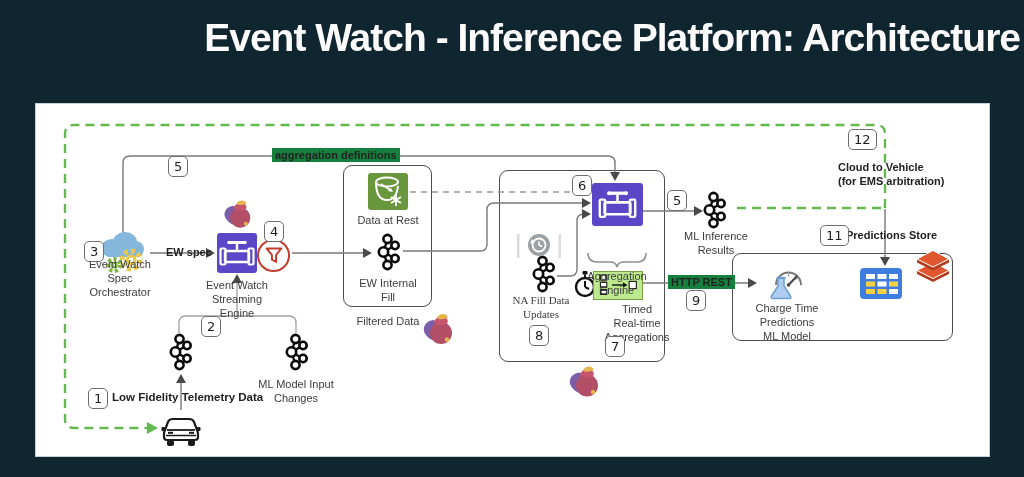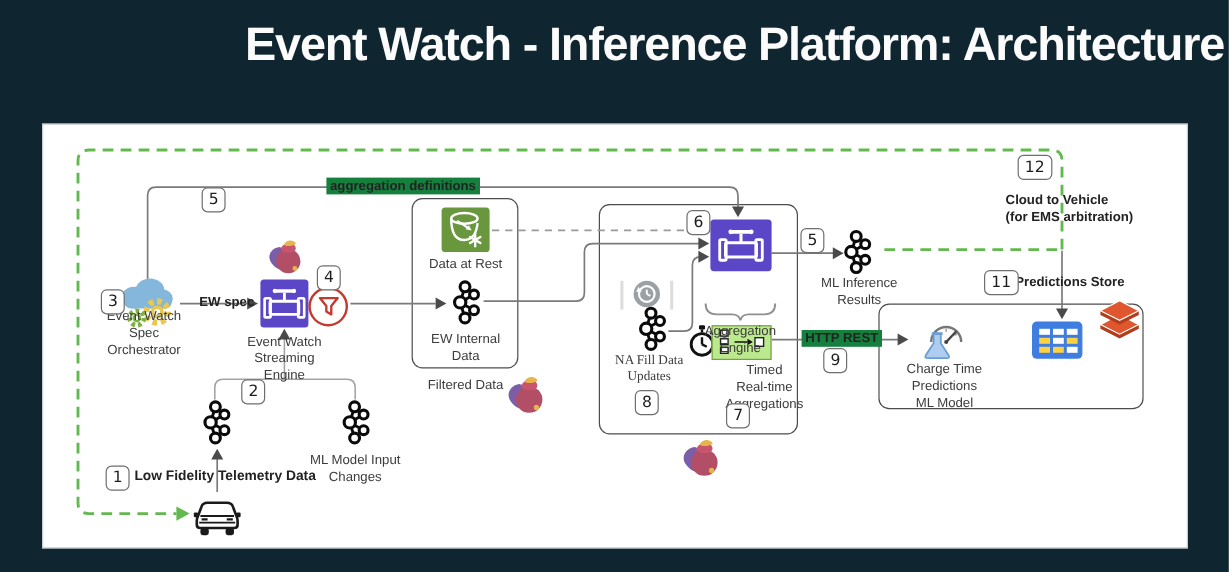--- a/index.html
+++ b/index.html
@@ -292,21 +292,21 @@
 Spec
 Orchestrator</div>
 <div class="lbl c" style="left:192px;top:278px;width:90px;">Event Watch
 Streaming
 Engine</div>
 <div class="lbl b" style="left:112px;top:390px;white-space:nowrap;font-size:11.5px;text-align:center;">Low Fidelity Telemetry Data</div>
 <div class="lbl c" style="left:251px;top:377px;width:90px;">ML Model Input
 Changes</div>
 <div class="lbl c" style="left:348px;top:213px;width:80px;">Data at Rest</div>
 <div class="lbl c" style="left:348px;top:276px;width:80px;">EW Internal
-Data</div>
+Fill</div>
 <div class="lbl c" style="left:348px;top:314px;width:80px;">Filtered Data</div>
 <div class="lbl c" style="left:577px;top:229px;width:80px;margin-top:40px;">Aggregation
 Engine</div>
 <div class="lbl c" style="left:504px;top:293px;width:74px;font-family:Liberation Serif, serif;">NA Fill Data
 Updates</div>
 <div class="lbl c" style="left:597px;top:302px;width:80px;">Timed
 Real-time
 Aggregations</div>
 <div class="lbl c" style="left:678px;top:229px;width:76px;">ML Inference
 Results</div>

